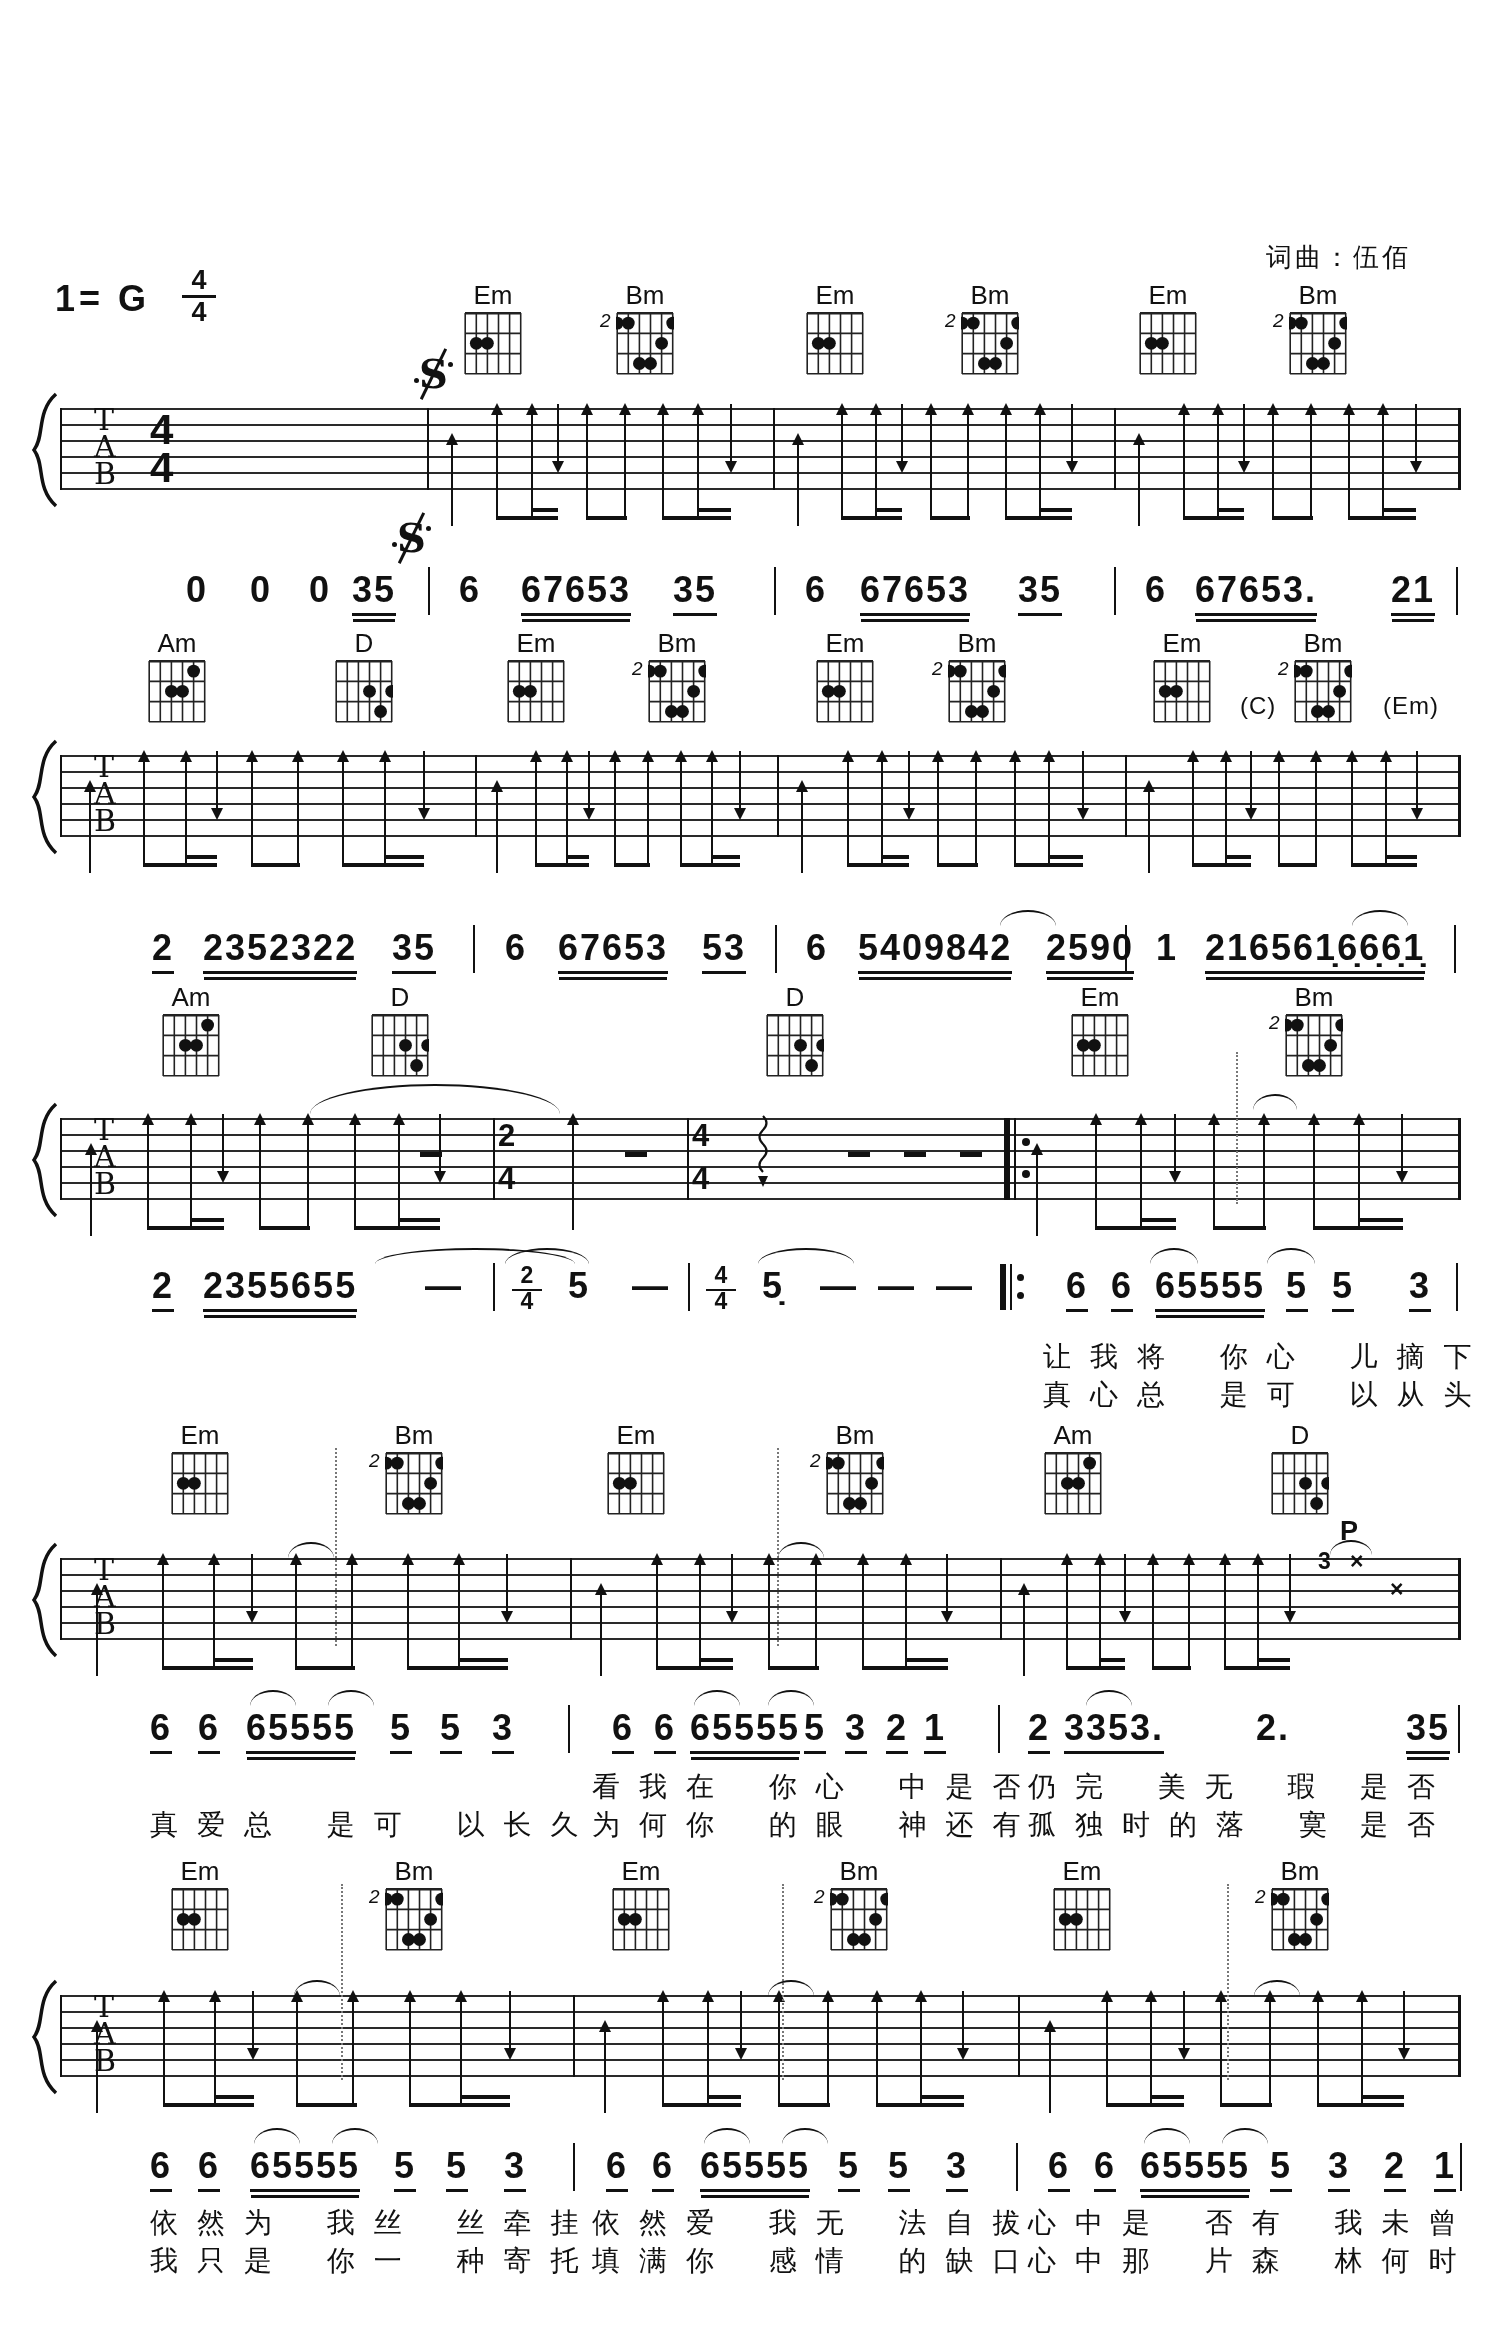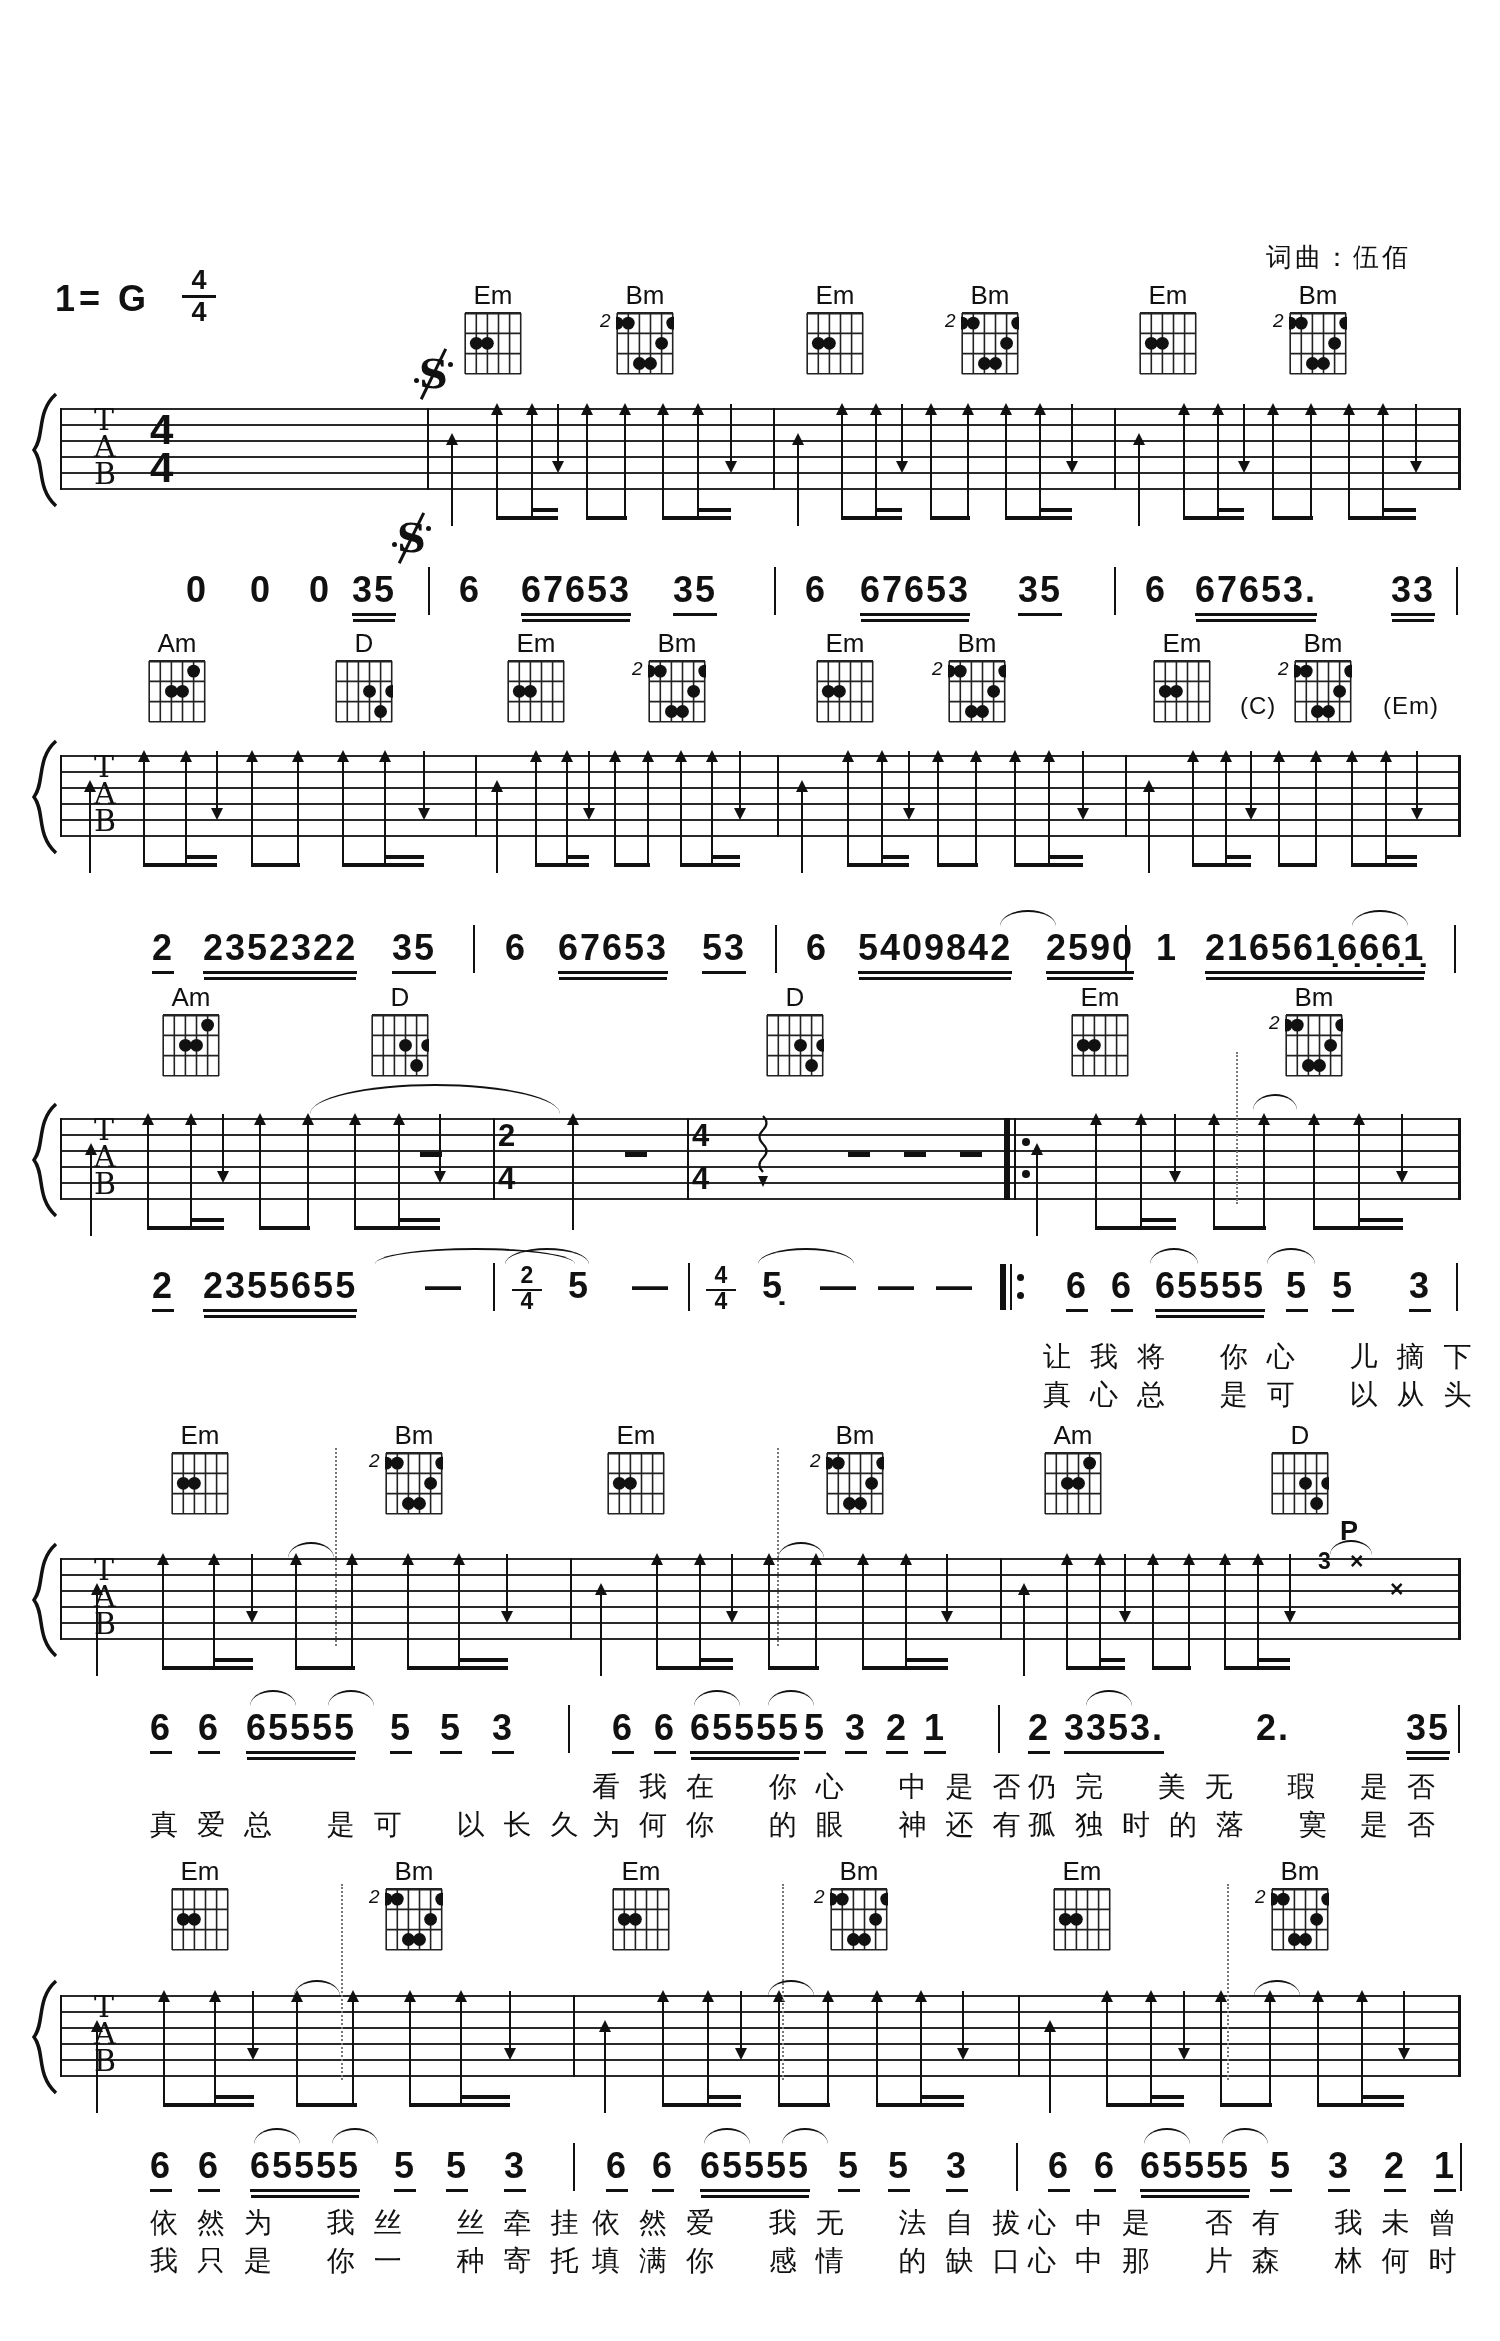--- a/index.html
+++ b/index.html
@@ -248,21 +248,21 @@
     <div class="abs num" style="left: 459px; top: 570px;">6</div>
     <div class="abs num u2" style="left: 521px; top: 570px;">67653</div>
     <div class="abs num u1" style="left: 673px; top: 570px;">35</div>
     <div class="abs" style="left: 774px; top: 567px; width: 2px; height: 48px; background: rgb(17, 17, 17);"></div>
     <div class="abs num" style="left: 805px; top: 570px;">6</div>
     <div class="abs num u2" style="left: 860px; top: 570px;">67653</div>
     <div class="abs num u1" style="left: 1018px; top: 570px;">35</div>
     <div class="abs" style="left: 1114px; top: 567px; width: 2px; height: 48px; background: rgb(17, 17, 17);"></div>
     <div class="abs num" style="left: 1145px; top: 570px;">6</div>
     <div class="abs num u2" style="left: 1195px; top: 570px;">67653.</div>
-    <div class="abs num u2" style="left: 1391px; top: 570px;">33</div>
+    <div class="abs num u2" style="left: 1391px; top: 570px;">21</div>
     <div class="abs" style="left: 1456px; top: 567px; width: 2px; height: 48px; background: rgb(17, 17, 17);"></div>
     <div class="abs" style="left: 30px; top: 739px; width: 28px; height: 116px;"><svg width="28" height="116">
         <path d="M26 2 C6 20, 15 44, 4 58 C15 72, 6 96, 26 114" fill="none" stroke="#111" stroke-width="3.5"></path>
       </svg></div>
     <div class="abs" style="left: 60px; top: 755px; width: 1398px; height: 2px; background: rgb(42, 42, 42);"></div>
     <div class="abs" style="left: 60px; top: 771px; width: 1398px; height: 2px; background: rgb(42, 42, 42);"></div>
     <div class="abs" style="left: 60px; top: 787px; width: 1398px; height: 2px; background: rgb(42, 42, 42);"></div>
     <div class="abs" style="left: 60px; top: 803px; width: 1398px; height: 2px; background: rgb(42, 42, 42);"></div>
     <div class="abs" style="left: 60px; top: 819px; width: 1398px; height: 2px; background: rgb(42, 42, 42);"></div>
     <div class="abs" style="left: 60px; top: 835px; width: 1398px; height: 2px; background: rgb(42, 42, 42);"></div>

